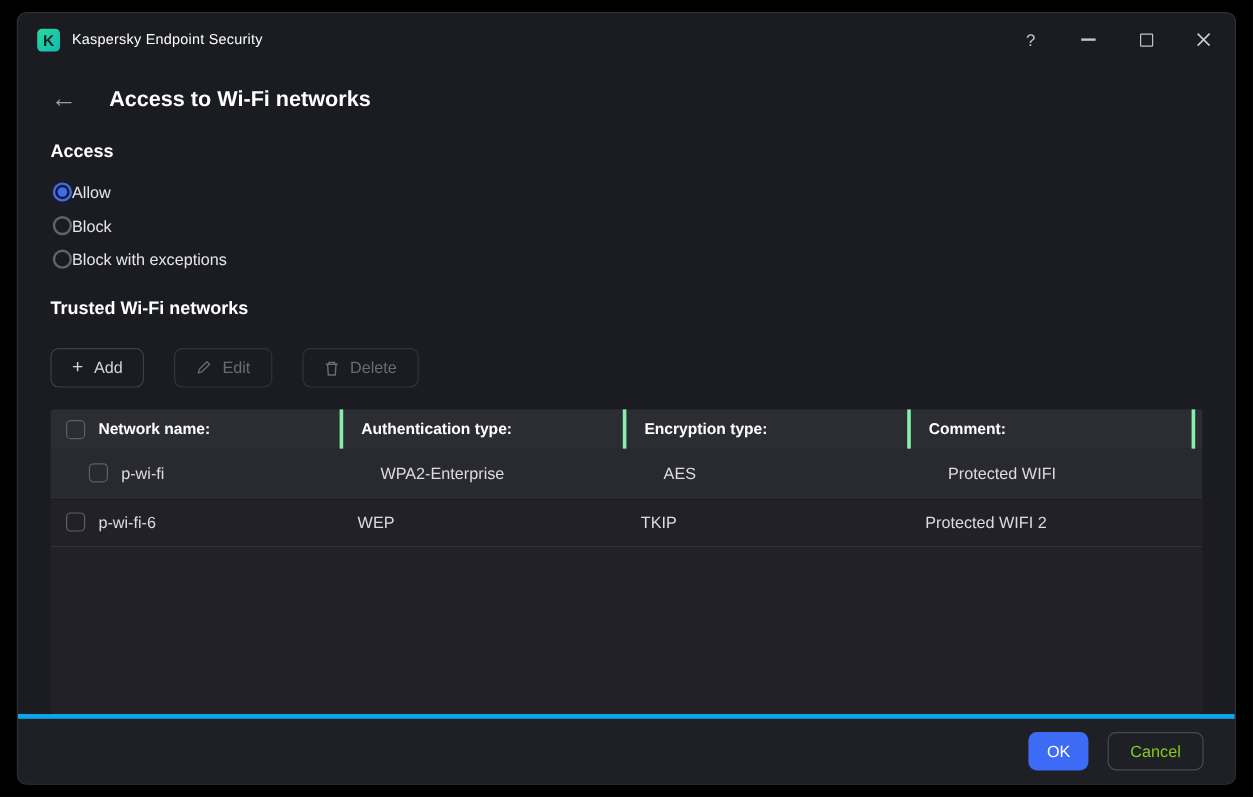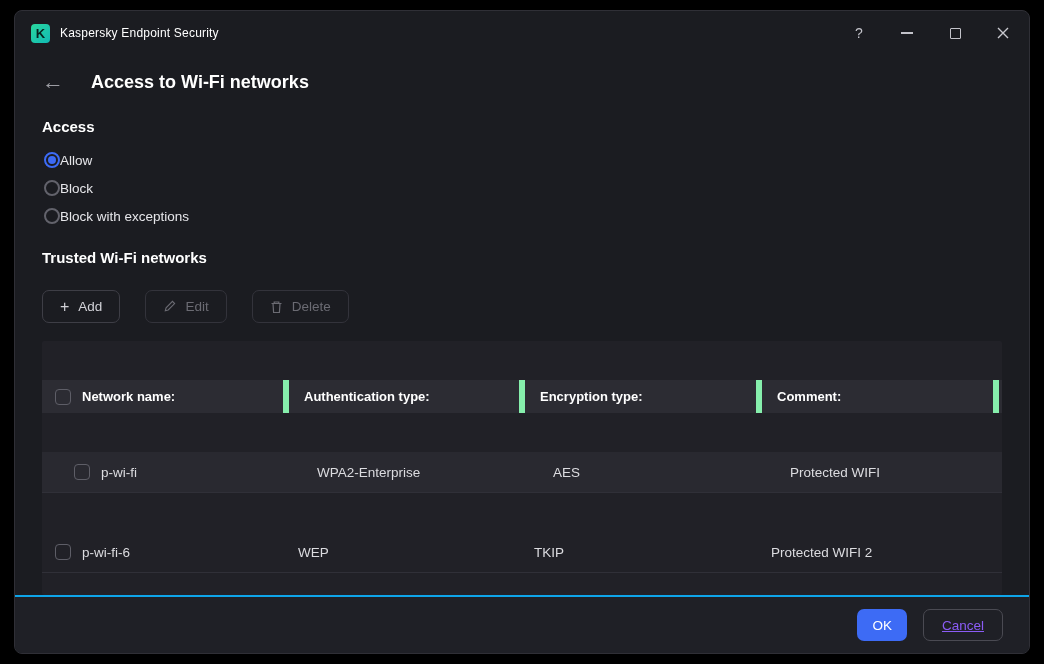--- a/index.html
+++ b/index.html
@@ -54,47 +54,47 @@
     border:1px solid #3e3e46; border-radius:7px; background:transparent;
     color:#d2d2d8; font-size:13.5px; font-family:inherit; cursor:pointer;
   }
   .btn .bicon { display:flex; align-items:center; font-size:16px; line-height:1; }
   .btn.disabled { color:#6b6b73; border-color:#33333b; cursor:default; }
   
   .table {
     background:#212127; min-height:254px; display:flex; flex-direction:column;
     border-radius:2px; overflow:hidden;
   }
-  .trow { display:grid; grid-template-columns:40px 201px 236px 237px 1fr 9px; align-items:stretch;margin-top:39px; }
+  .trow { display:grid; grid-template-columns:40px 201px 236px 237px 1fr 9px; align-items:stretch; }
   .cell { display:flex; align-items:center; padding-left:15px; white-space:nowrap; overflow:hidden; }
   .cell.cb { padding-left:13px; }
   .cell.name { padding-left:0; }
   .thead { height:33px; background:#2c2c33; flex:0 0 33px; }
   .thead .cell { font-weight:700; color:#fff; font-size:13px; }
-  .thead .sep { border-left:6px solid #86efac; }
+  .thead .sep { border-left:3px solid #86efac; }
   .tbody-row { height:41px; flex:0 0 41px; border-bottom:1px solid #303038; font-size:13.5px; color:#dcdce0; cursor:pointer; }
   .row-0 { background:#292930;padding-left:19px; }
   .row-1 { background:#212127; }
   .checkbox {
     width:16px; height:16px; border:1px solid #5e5e67; border-radius:4px;
     background:transparent; flex:0 0 16px; cursor:pointer;
   }
   .tfiller { flex:1; }
   
   .footer {
     flex:0 0 58px; display:flex; align-items:center; justify-content:flex-end;
-    gap:16px; padding:0 26px; background:#1f2026; border-top:2px solid #0ea5e9;
+    gap:16px; padding:0 26px; background:#1f2026; border-top:4px solid #0ea5e9;
   }
   .btn-ok {
     height:32px; padding:0 15px; background:#3d6bf5; border:none; border-radius:7px;
     color:#fff; font-size:13.5px; font-family:inherit; cursor:pointer;
   }
   .btn-cancel {
     height:32px; padding:0 18px; background:transparent; border:1px solid #4a4a52;
-    border-radius:7px; color:#8b5cf6; font-size:13.5px; font-family:inherit; cursor:pointer;text-decoration:underline;
+    border-radius:7px; color:#84cc16; font-size:13.5px; font-family:inherit; cursor:pointer;
   }
 </style>
 </head>
 <body>
 
 <div class="window">
 
   <div class="titlebar">
     <div class="logo">K</div>
     <span class="app-title">Kaspersky Endpoint Security</span>

